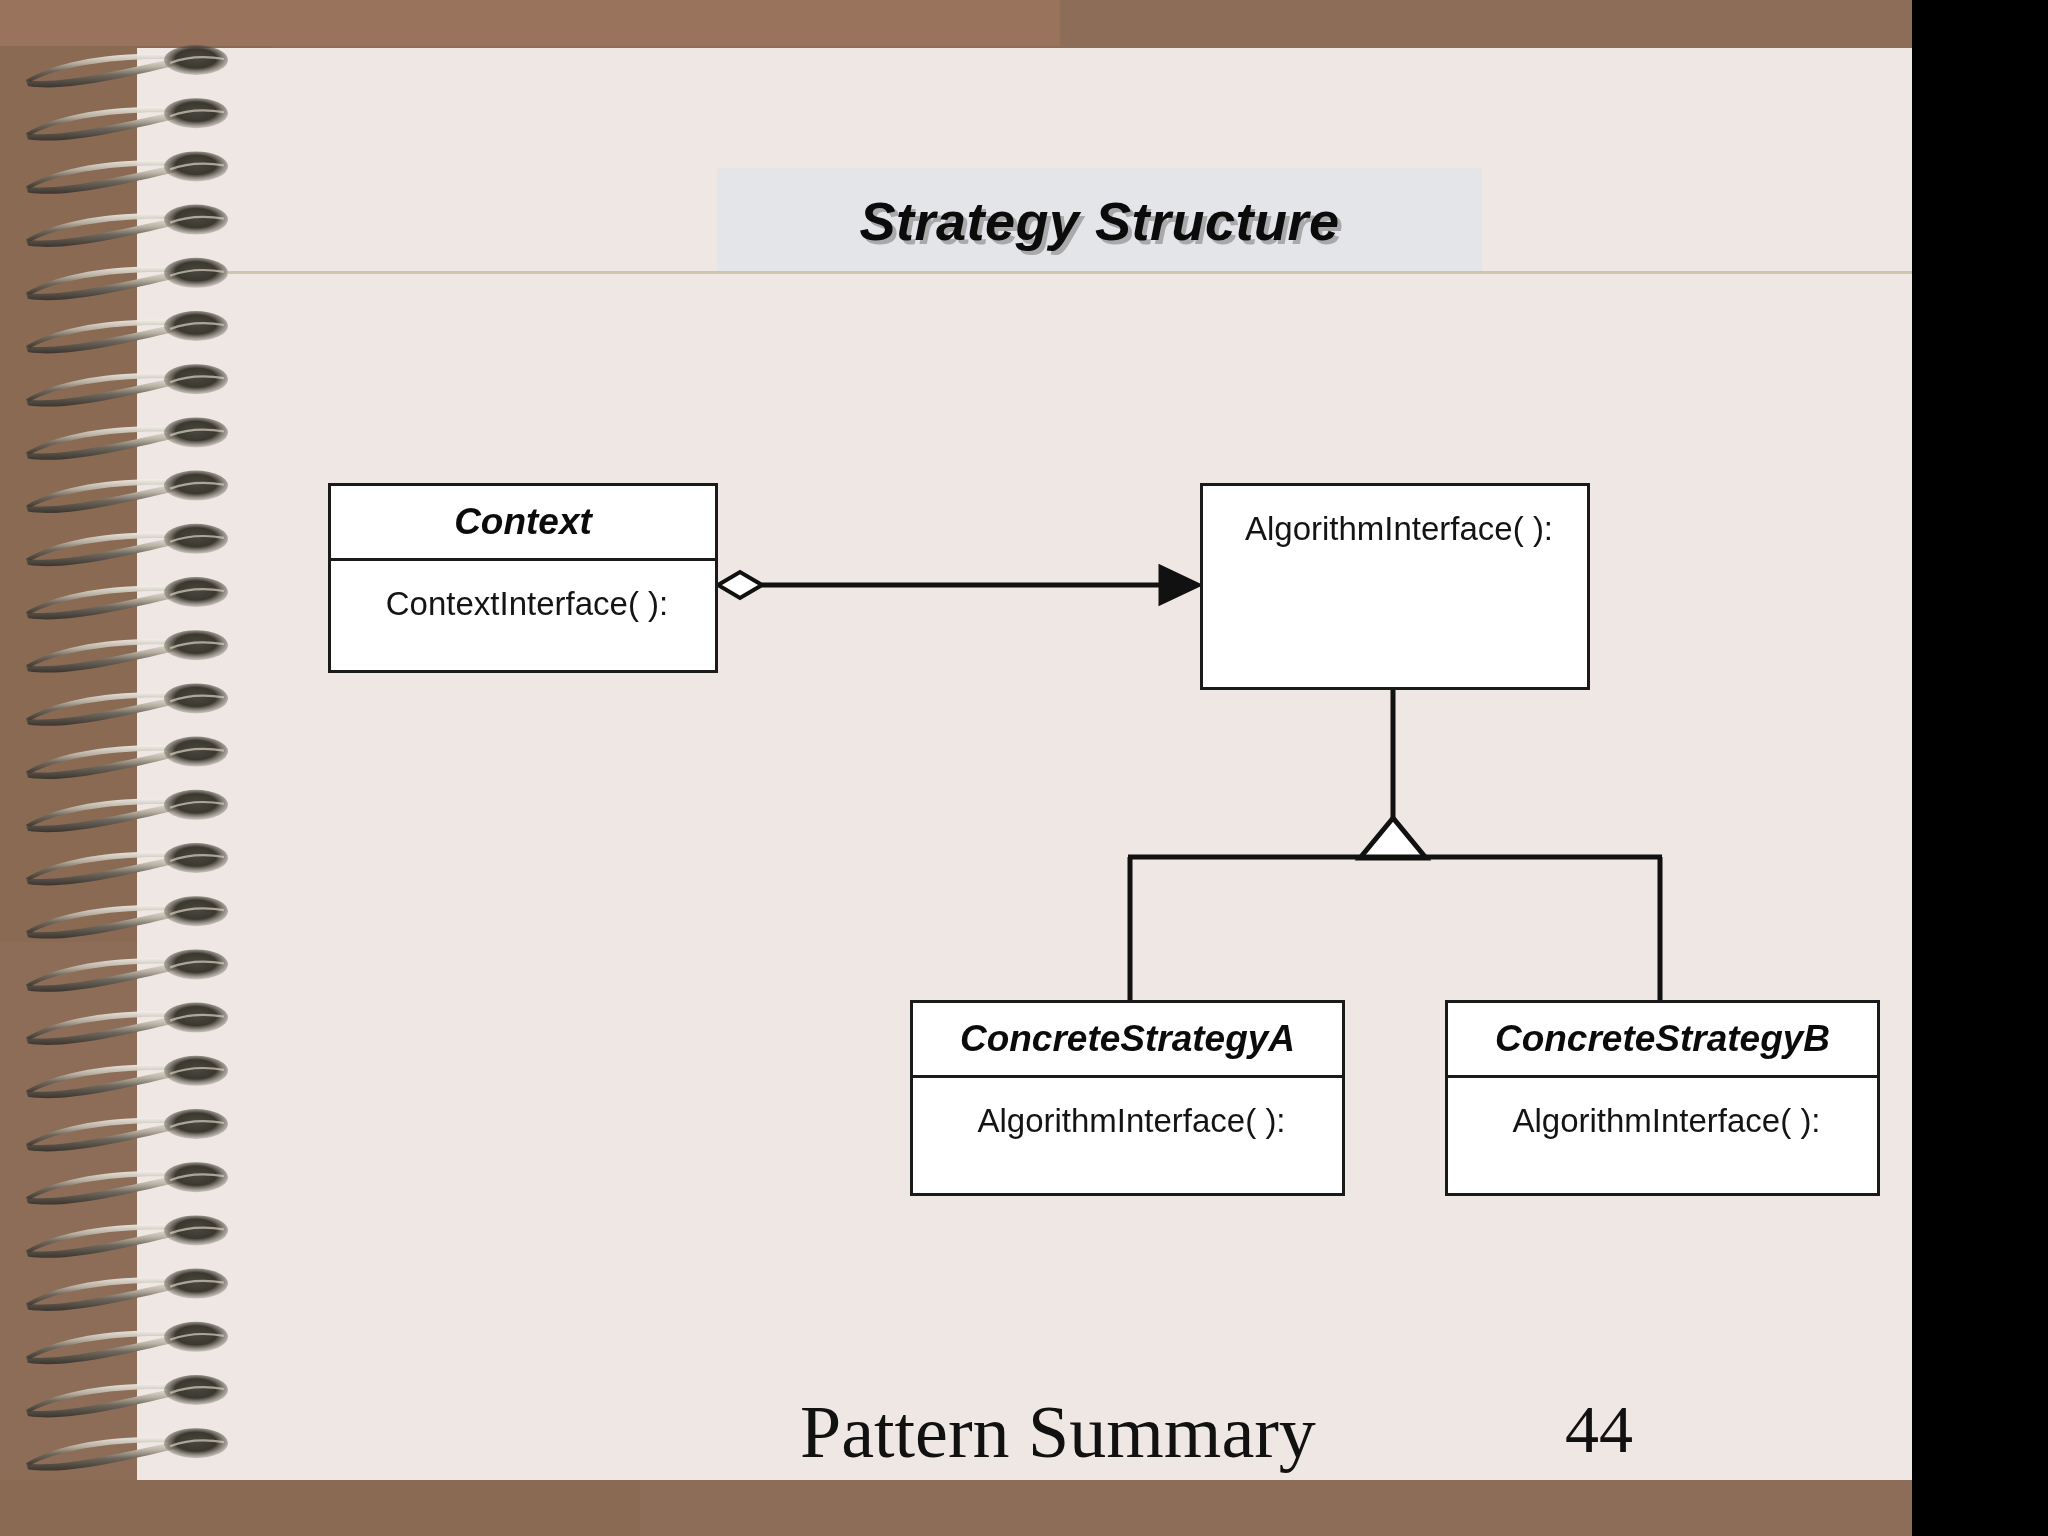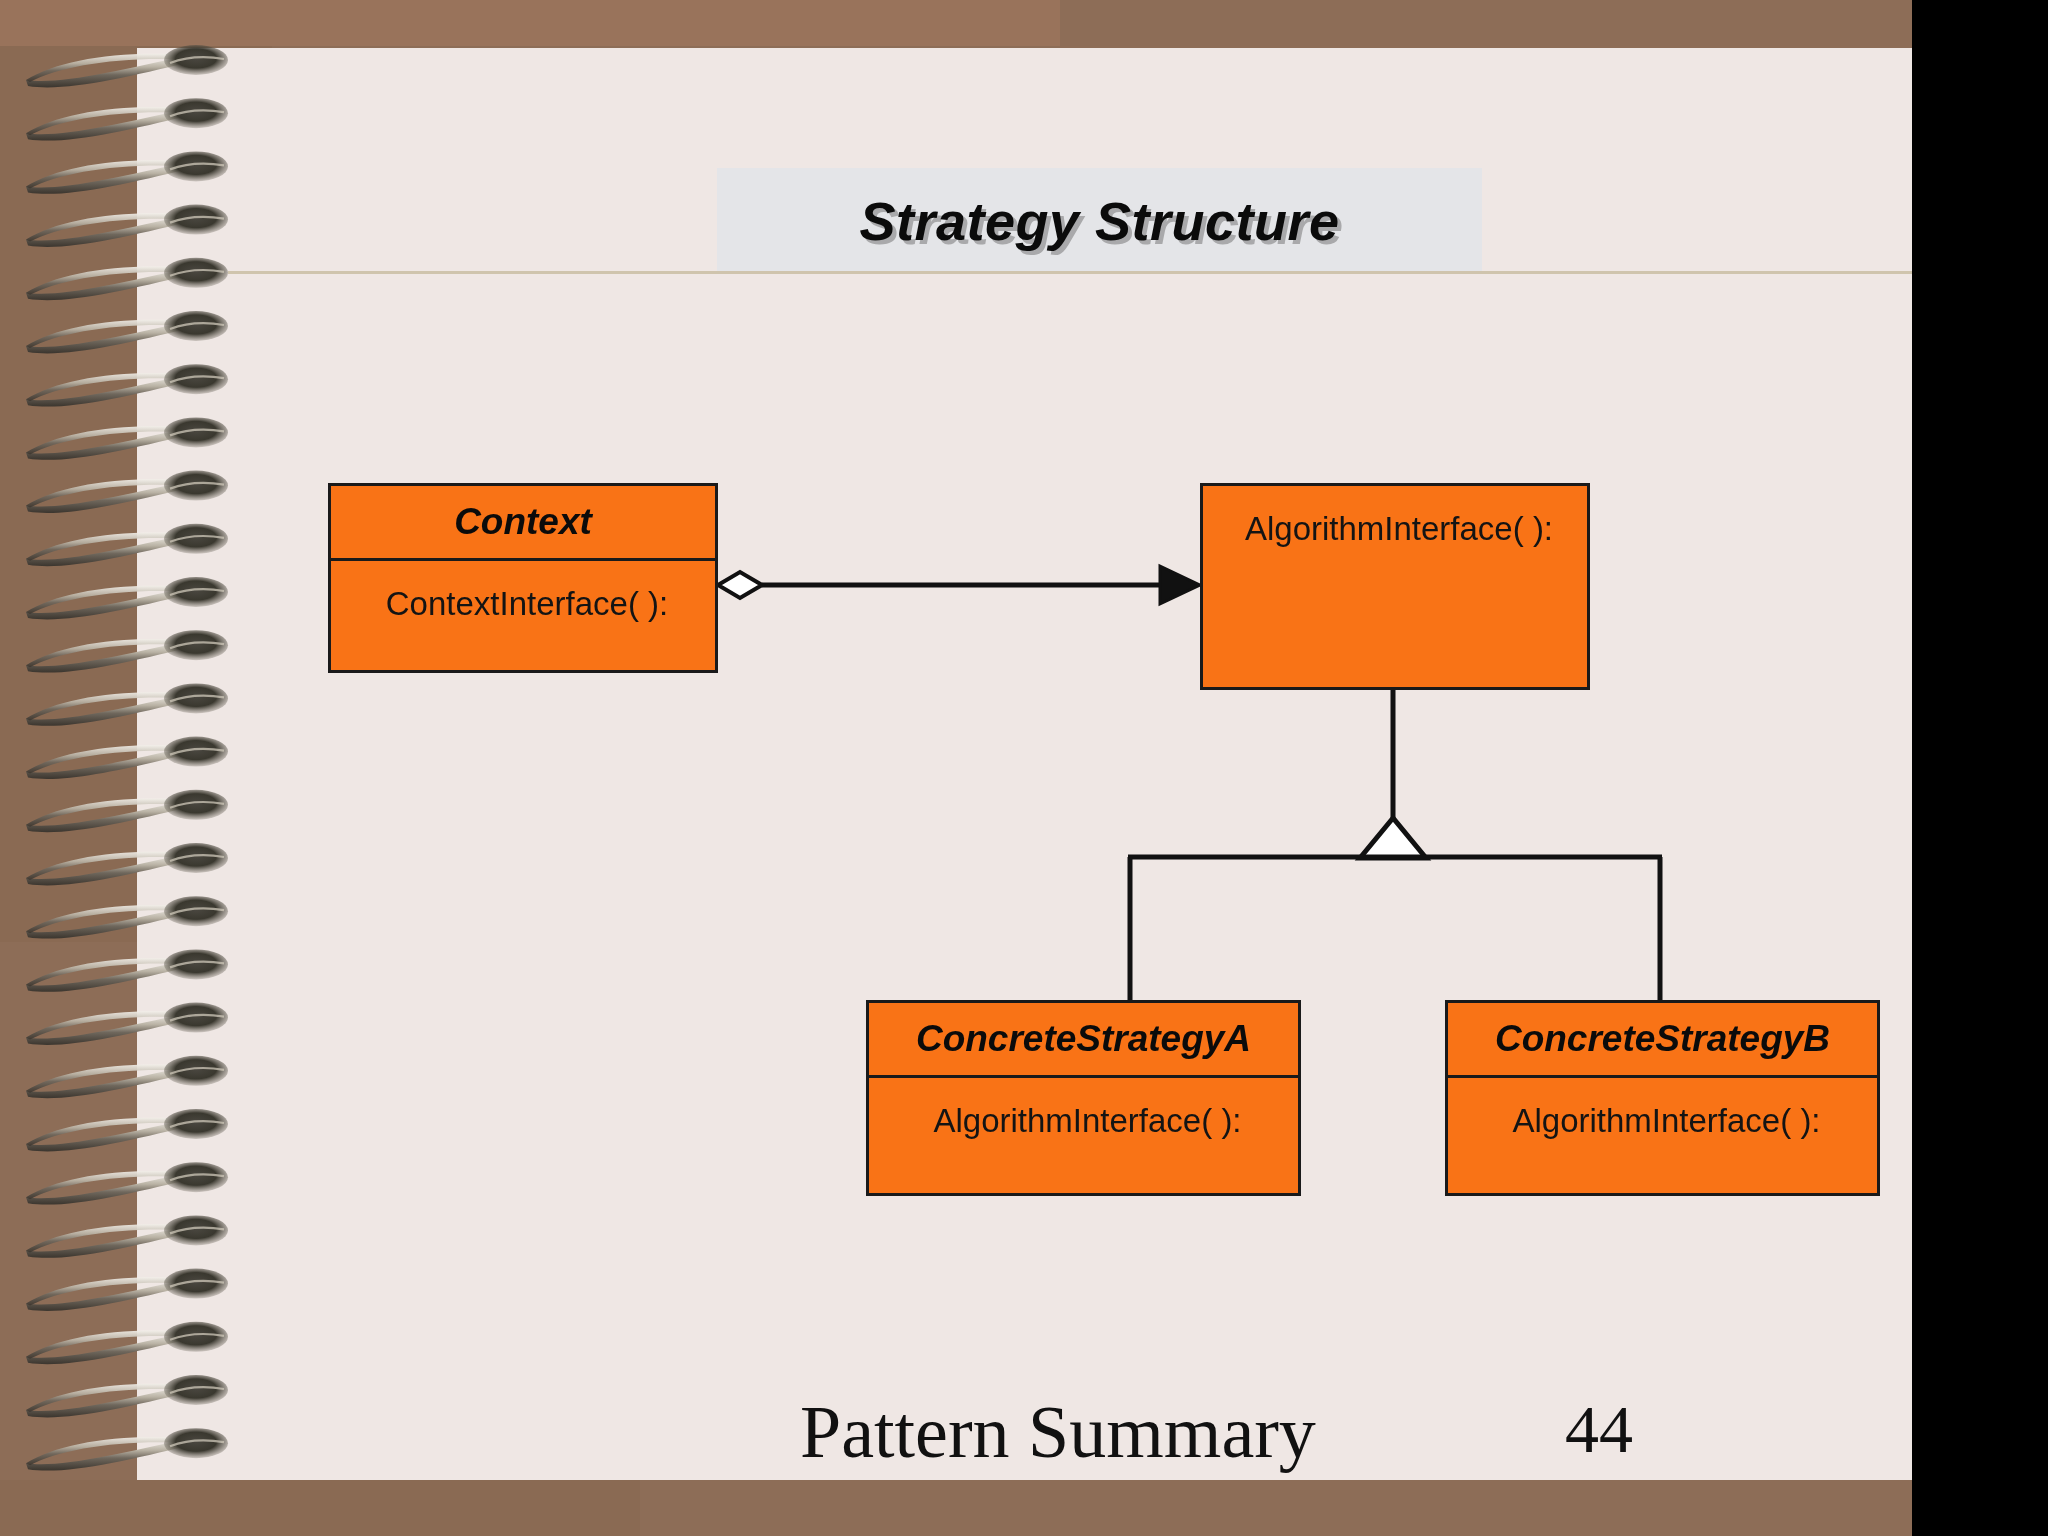--- a/index.html
+++ b/index.html
@@ -92,21 +92,21 @@
     left: 228px;
     top: 271px;
     width: 1702px;
     height: 3px;
     background: #cfc4ad;
   }
 
   
   .uml-box {
     position: absolute;
-    background: #f97316;
+    background: #ffffff;
     border: 3px solid #1a1a1a;
     box-sizing: border-box;
   }
   .uml-head {
     height: 72px;
     line-height: 72px;
     text-align: center;
     font-size: 37px;
     font-weight: bold;
     font-style: italic;
@@ -120,21 +120,21 @@
     text-align: center;
     font-size: 33px;
     color: #141414;
     white-space: nowrap;
     overflow: hidden;
     margin-left: 8px;
   }
 
   #box-context  { left: 328px;  top: 483px;  width: 390px; height: 190px; }
   #box-strategy { left: 1200px; top: 483px;  width: 390px; height: 207px; }
-  #box-csa      { left: 866px;  top: 1000px; width: 435px; height: 196px; }
+  #box-csa      { left: 910px;  top: 1000px; width: 435px; height: 196px; }
   #box-csb      { left: 1445px; top: 1000px; width: 435px; height: 196px; }
 
   
   .wires {
     position: absolute;
     left: 0;
     top: 0;
     width: 2048px;
     height: 1536px;
     pointer-events: none;

